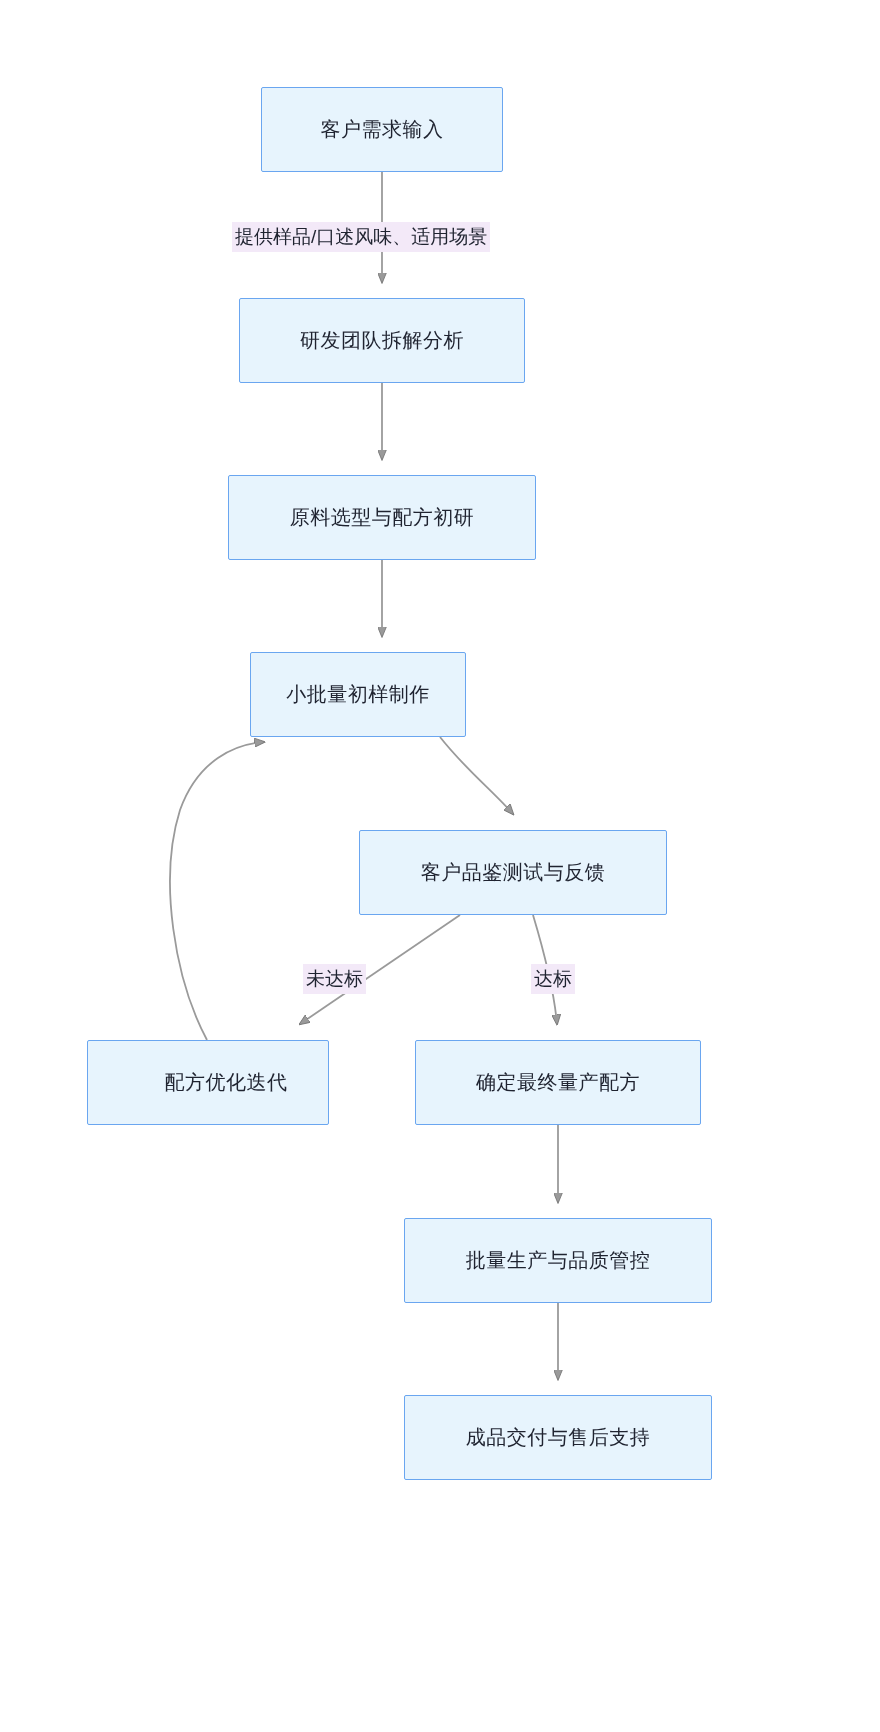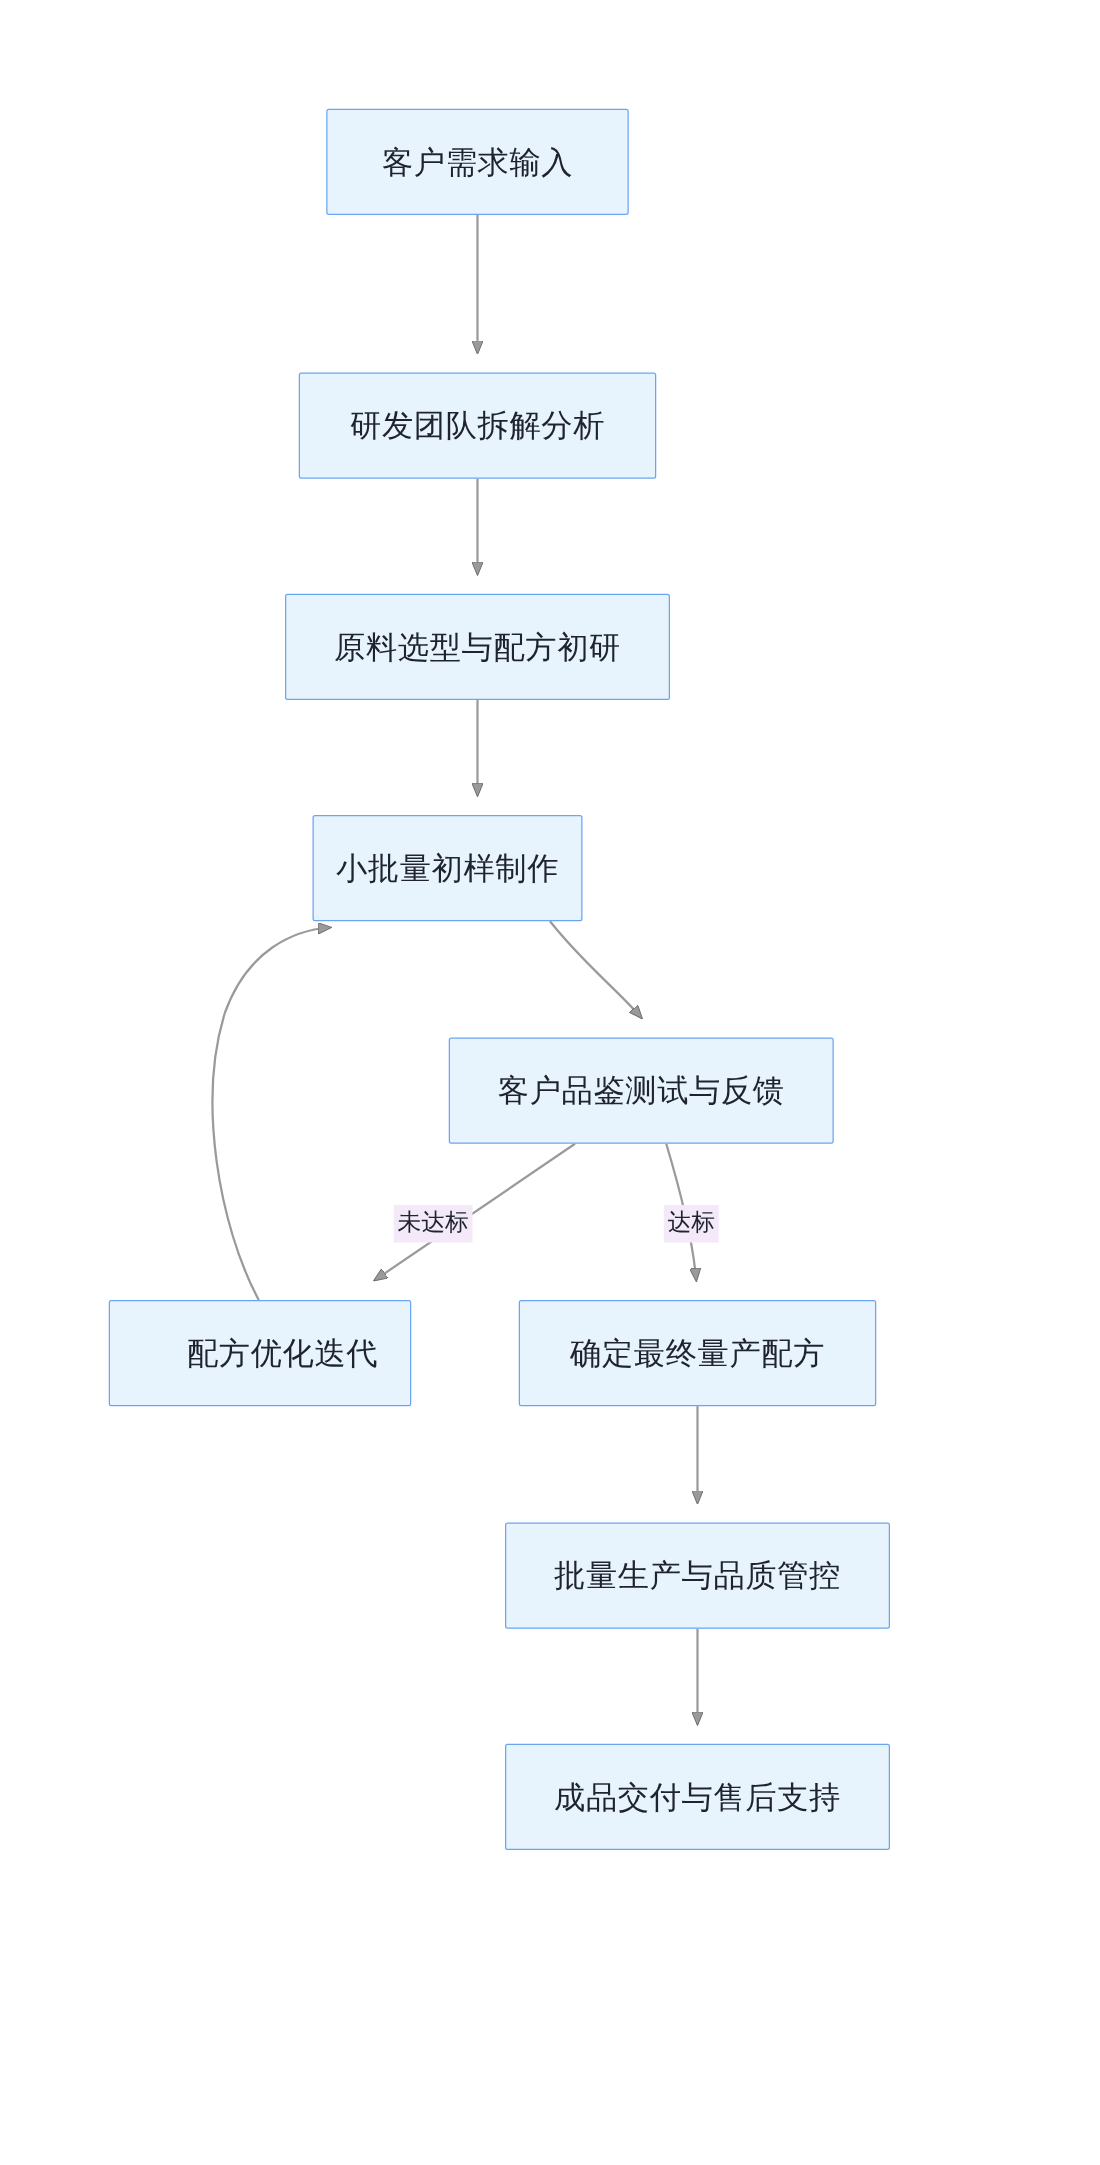--- a/index.html
+++ b/index.html
@@ -27,21 +27,21 @@
   .node {
     position: absolute;
     box-sizing: border-box;
     background: #e7f4fd;
     border: 1.6px solid #6aa6f0;
     border-radius: 2px;
     display: flex;
     align-items: center;
     justify-content: center;
     color: #1f2330;
-    font-size: 25px;
+    font-size: 20px;
     letter-spacing: 0.5px;
     white-space: nowrap;
   }
   .node-label {
     pointer-events: none;
   }
   .edge-label {
     position: absolute;
     background: #f3e9f8;
     color: #1f2330;
@@ -112,18 +112,19 @@
   </div>
 
   <div class="node" style="left:404px; top:1218px; width:308px; height:85px;">
     <span class="node-label">批量生产与品质管控</span>
   </div>
 
   <div class="node" style="left:404px; top:1395px; width:308px; height:85px;">
     <span class="node-label">成品交付与售后支持</span>
   </div>
 
+  <div class="edge-label" style="left:232px; top:222px;">提供样品/口述风味、适用场景</div>
 
-  <div class="edge-label" style="left:303px; top:964px;margin-left:12px;">未达标</div>
+  <div class="edge-label" style="left:303px; top:964px;">未达标</div>
 
   <div class="edge-label" style="left:531px; top:964px;">达标</div>
 
 </div>
 
 </body></html>

